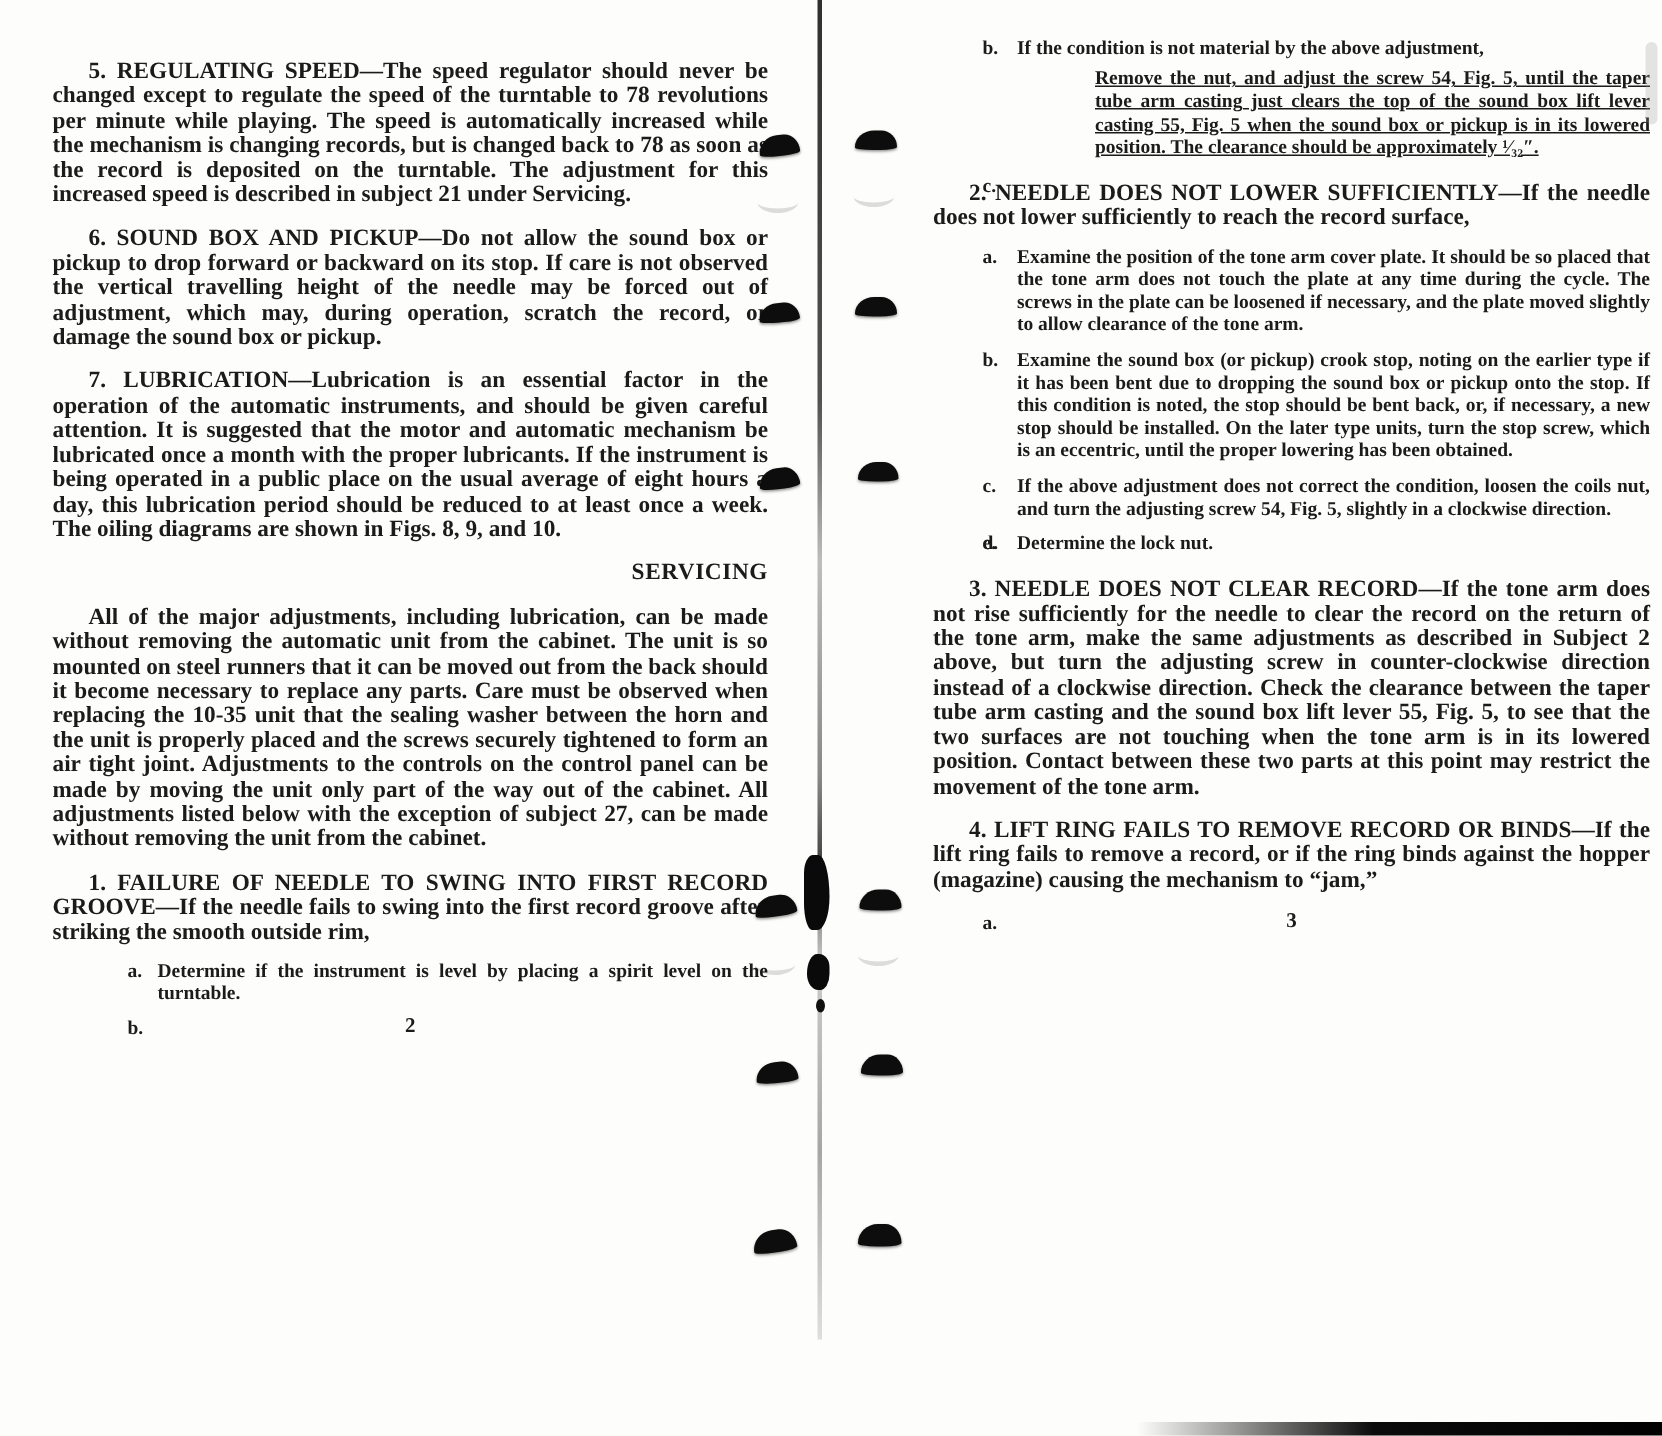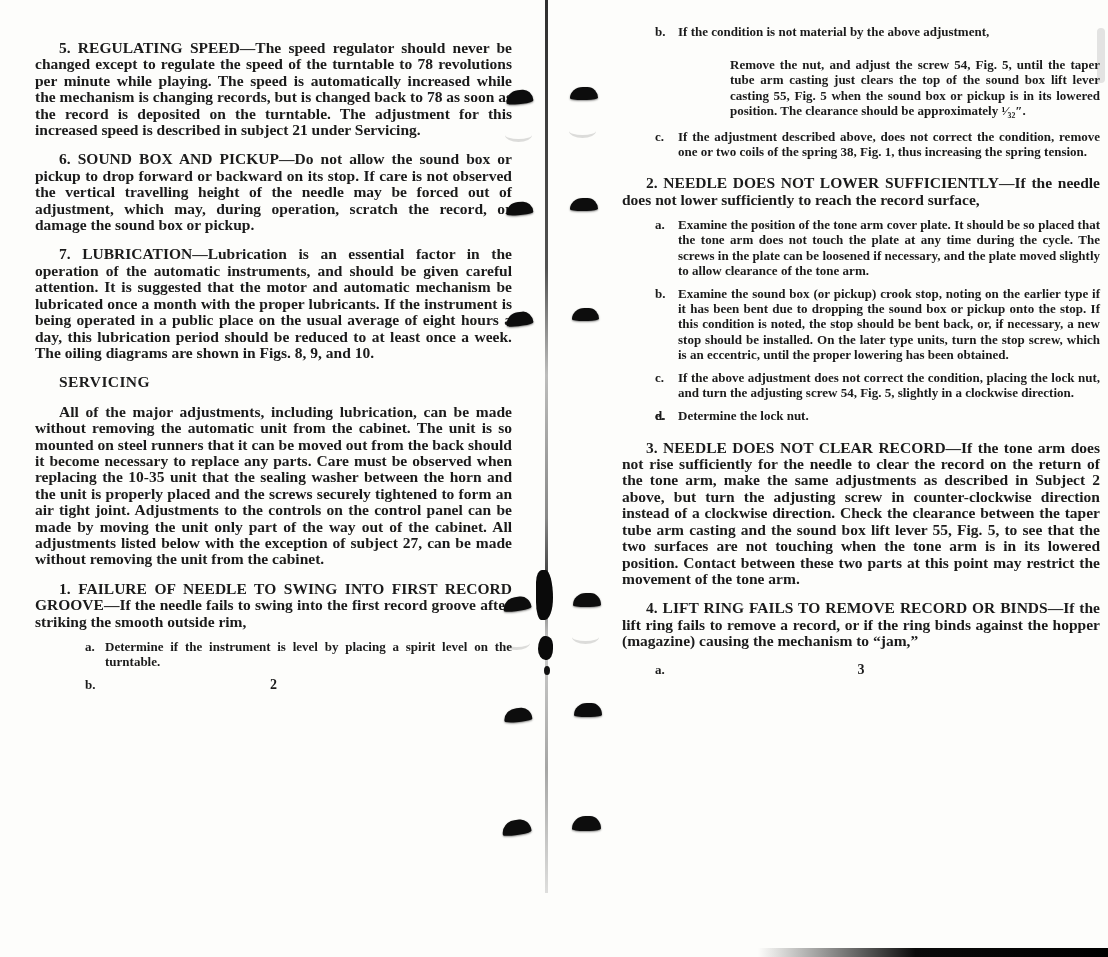--- a/index.html
+++ b/index.html
@@ -10,29 +10,29 @@
     color:#1b1b1b;
   }
   .col { position:absolute; text-align:justify; font-weight:bold; }
   .col-left  { left:35px;  top:40px; width:477px; }
   .col-right { left:622px; top:24px; width:478px; }
 
   .lg { font-size:15.5px; line-height:16.4px; }
   .sm { font-size:13px;   line-height:15.2px; }
 
   p.para { margin:0 0 13px 0; text-indent:24px; }
-  .center-head { text-align:left; text-indent:0; margin:16px 0 9px 0;
+  .center-head { text-align:right; text-indent:0; margin:16px 0 9px 0;
                  font-size:15.5px; letter-spacing:.4px; }
 
   .item { position:relative; margin:0 0 8px 0; }
   .col-left  .item { padding-left:70px; }
   .col-left  .item .lbl { position:absolute; left:50px; }
   .col-right .item { padding-left:56px; }
   .col-right .item .lbl { position:absolute; left:33px; }
-  .subpara { margin:18px 0 11px 0; padding-left:108px; text-align:justify; }
+  .subpara { margin:5px 0 11px 0; padding-left:108px; text-align:justify;text-decoration:underline; }
 
   .pagenum { text-align:center; text-indent:0; margin:6px 0 0 0; font-size:14px; }
 
   
   .spine { position:absolute; left:545px; top:0; width:3px; height:893px;
     background:linear-gradient(to bottom,
       rgba(25,25,25,.9) 0%, rgba(25,25,25,.75) 30%, rgba(70,70,70,.35) 42%,
       rgba(40,40,40,.55) 58%, rgba(25,25,25,.8) 64%, rgba(90,90,90,.3) 72%,
       rgba(60,60,60,.45) 86%, rgba(130,130,130,.25) 100%); }
   .hole { position:absolute; background:#0d0d0d;
@@ -76,36 +76,35 @@
 </div>
 
 <div class="col col-right lg">
   <div class="item sm" style="margin-bottom:2px;">
     <span class="lbl">b.</span>
     <span>If the condition is not material by the above adjustment,</span>
   </div>
   <div class="subpara sm">Remove the nut, and adjust the screw 54, Fig. 5, until the taper tube arm casting just clears the top of the sound box lift lever casting 55, Fig. 5 when the sound box or pickup is in its lowered position.  The clearance should be approximately ¹⁄₃₂″.</div>
   <div class="item sm">
     <span class="lbl">c.</span>
-    <span>If the adjustment described above, does not correct the condition, remove one or two coils of the spring 38, Fig. 1, thus increasing the spring tension.</span>
   </div>
 
   <p class="para" style="margin-top:16px; margin-bottom:9px;">2. NEEDLE DOES NOT LOWER SUFFICIENTLY—If the needle does not lower sufficiently to reach the record surface,</p>
 
   <div class="item sm">
     <span class="lbl">a.</span>
     <span>Examine the position of the tone arm cover plate.  It should be so placed that the tone arm does not touch the plate at any time during the cycle.  The screws in the plate can be loosened if necessary, and the plate moved slightly to allow clearance of the tone arm.</span>
   </div>
   <div class="item sm">
     <span class="lbl">b.</span>
     <span>Examine the sound box (or pickup) crook stop, noting on the earlier type if it has been bent due to dropping the sound box or pickup onto the stop.  If this condition is noted, the stop should be bent back, or, if necessary, a new stop should be installed.  On the later type units, turn the stop screw, which is an eccentric, until the proper lowering has been obtained.</span>
   </div>
   <div class="item sm">
     <span class="lbl">c.</span>
-    <span>If the above adjustment does not correct the condition, placing the lock nut, and turn the adjusting screw 54, Fig. 5, slightly in a clockwise direction.</span>
+    <span>If the above adjustment does not correct the condition, loosen the coils nut, and turn the adjusting screw 54, Fig. 5, slightly in a clockwise direction.</span>
   </div>
   <div class="item sm">
     <span class="lbl">d.</span>
   </div>
   <div class="item sm">
     <span class="lbl">e.</span>
     <span>Determine the lock nut.</span>
   </div>
 
   <p class="para" style="margin-top:16px;">3. NEEDLE DOES NOT CLEAR RECORD—If the tone arm does not rise sufficiently for the needle to clear the record on the return of the tone arm, make the same adjustments as described in Subject 2 above, but turn the adjusting screw in counter-clockwise direction instead of a clockwise direction.  Check the clearance between the taper tube arm casting and the sound box lift lever 55, Fig. 5, to see that the two surfaces are not touching when the tone arm is in its lowered position.  Contact between these two parts at this point may restrict the movement of the tone arm.</p>

